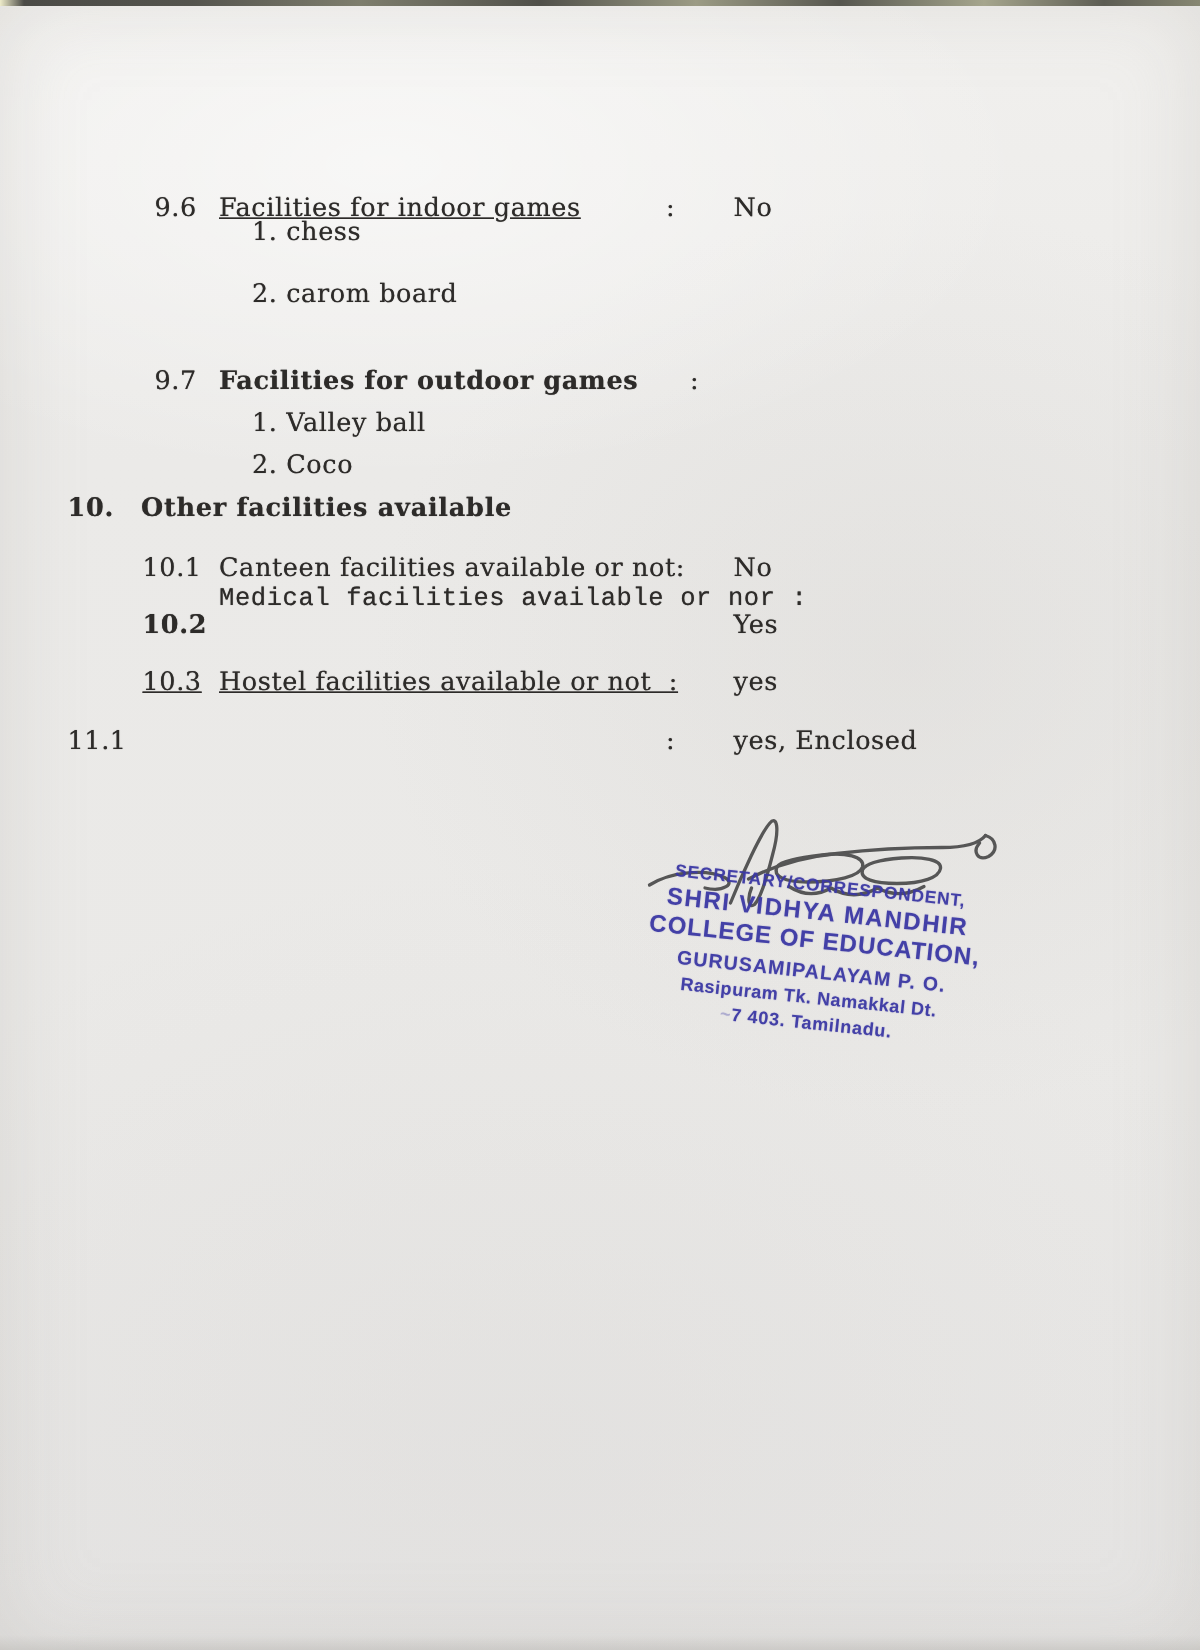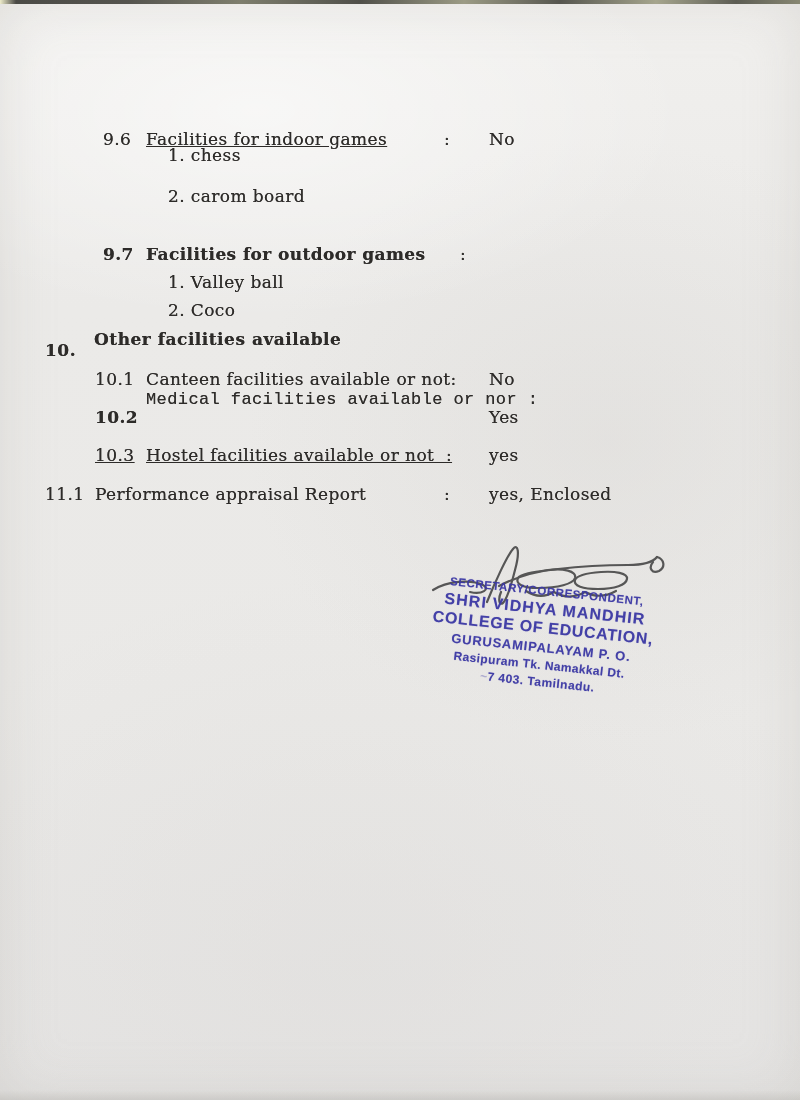--- a/index.html
+++ b/index.html
@@ -67,43 +67,42 @@
 <div class="page">
   <div class="scan-edge-top"></div>
 
   <span class="txt" style="left:103px;top:129px;">9.6</span>
   <span class="txt" style="left:146px;top:129px;text-decoration:underline;">Facilities for indoor games</span>
   <span class="txt" style="left:444px;top:129px;">:</span>
   <span class="txt" style="left:489px;top:129px;">No</span>
   <span class="txt" style="left:168px;top:145px;">1. chess</span>
   <span class="txt" style="left:168px;top:186px;">2. carom board</span>
 
-  <span class="txt" style="left:103px;top:244px;font-weight:bold;">9.7</span>
+  <span class="txt" style="left:103px;top:244px;">9.7</span>
   <span class="txt" style="left:146px;top:244px;font-weight:bold;">Facilities for outdoor games</span>
   <span class="txt" style="left:460px;top:244px;">:</span>
   <span class="txt" style="left:168px;top:272px;">1. Valley ball</span>
   <span class="txt" style="left:168px;top:300px;">2. Coco</span>
 
-  <span class="txt bold" style="left:45px;top:340px;">10.</span>
+  <span class="txt bold" style="left:45px;top:329px;">10.</span>
   <span class="txt bold" style="left:94px;top:329px;">Other facilities available</span>
 
   <span class="txt" style="left:95px;top:369px;">10.1</span>
   <span class="txt" style="left:146px;top:369px;">Canteen facilities available or not:</span>
   <span class="txt" style="left:489px;top:369px;">No</span>
 
   <span class="txt" style="left:95px;top:407px;font-weight:bold;">10.2</span>
   <span class="txt" style="left:146px;top:390px;font-family:Liberation Mono, monospace;">Medical facilities available or nor :</span>
   <span class="txt" style="left:489px;top:407px;">Yes</span>
 
   <span class="txt" style="left:95px;top:445px;text-decoration:underline;">10.3</span>
   <span class="txt" style="left:146px;top:445px;text-decoration:underline;">Hostel facilities available or not  :</span>
   <span class="txt" style="left:489px;top:445px;">yes</span>
 
   <span class="txt" style="left:45px;top:484px;">11.1</span>
-  <span class="txt" style="left:95px;top:484px;">Performance appraisal Report</span>
   <span class="txt" style="left:444px;top:484px;">:</span>
   <span class="txt" style="left:489px;top:484px;">yes, Enclosed</span>
 
   <svg class="sig" width="252" height="80" viewBox="0 0 252 80">
     <g fill="none" stroke="#474747" stroke-width="2.2" stroke-linecap="round" stroke-linejoin="round" opacity="0.9">
       <path d="M10 52 C24 43 48 41 60 47 C68 51 59 57 47 54"></path>
       <path d="M64 64 C72 44 84 18 90 11 C95 5 97 14 92 32 C88 48 84 61 80 65 C76 68 75 61 78 54"></path>
       <path d="M76 48 C95 38 115 33 135 31 C160 28 185 27 205 27 C220 27 230 24 234 19"></path>
       <path d="M95 40 C92 46 100 50 115 50 C135 50 150 46 152 40 C154 33 140 30 125 32 C110 34 97 36 95 40"></path>
       <path d="M152 42 C150 48 160 51 175 51 C192 51 203 47 204 41 C205 35 192 33 178 34 C165 35 154 37 152 42"></path>

